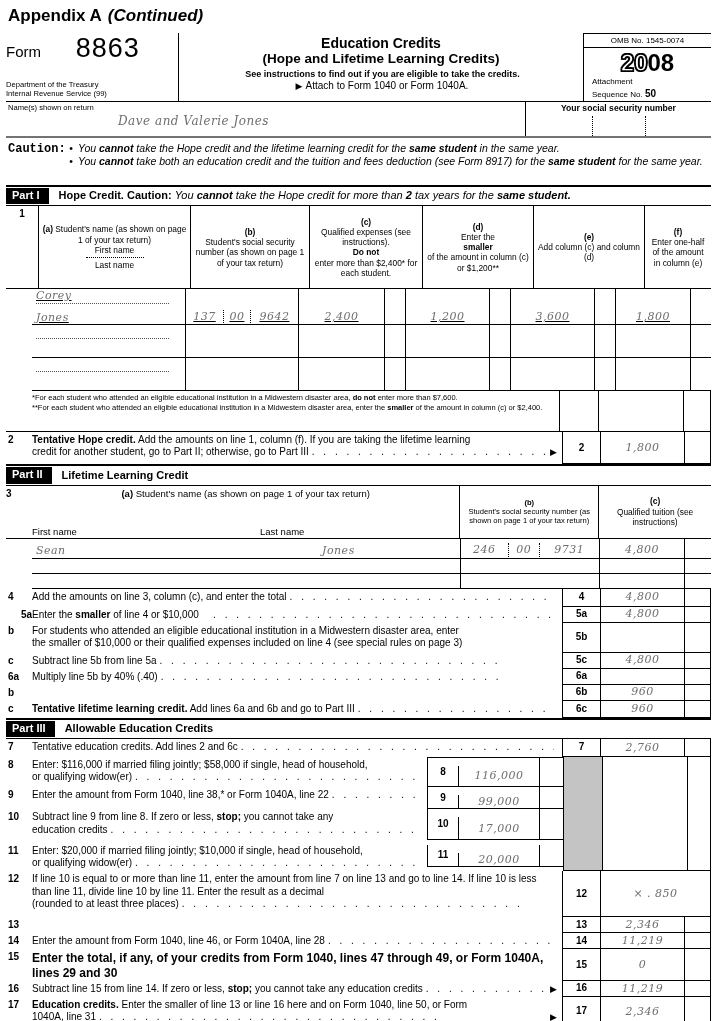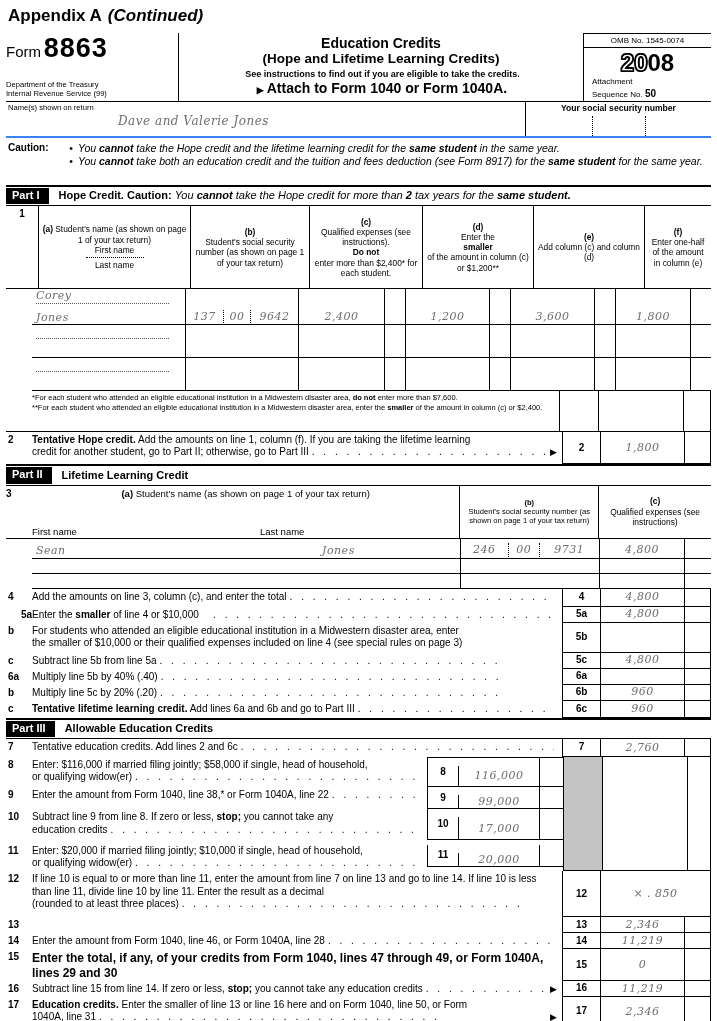--- a/index.html
+++ b/index.html
@@ -9,67 +9,67 @@
   .b{font-weight:bold;} .i{font-style:italic;}
   .hw{font-family:"DejaVu Serif",serif;font-style:italic;color:var(--hw,#6e6e6e);font-size:11px;letter-spacing:.5px;}
   
   .appendix{font-size:17px;padding:2px 0 6px 2px;}
   .appendix .t1x{font-weight:bold;}
   .appendix .t2x{font-style:italic;font-weight:bold;padding-left:6px;}
   
   .fhead{display:flex;border-bottom:1.5px solid #000;}
   .fh-left{width:168px;border-right:1.5px solid #000;padding:2px 4px 2px 0;display:flex;flex-direction:column;justify-content:space-between;}
   .formword{font-size:15px;}
-  .formnum{font-size:27px;font-weight:bold;letter-spacing:1px;line-height:1;}
+  .formnum{font-size:27px;font-weight:normal;letter-spacing:1px;line-height:1;margin-left:32px;}
   .dept{font-size:7.6px;line-height:1.25;}
   .fh-center{flex:1;text-align:center;padding:2px 4px;}
   .ftitle{font-size:14px;font-weight:bold;line-height:1.15;}
   .fsub{font-size:13.5px;font-weight:bold;line-height:1.15;}
   .finstr{font-size:9px;font-weight:bold;margin-top:3px;}
-  .finstr2{font-size:14px;font-weight:bold;}
+  .finstr2{font-size:10px;font-weight:normal;}
   .arrowglyph{font-size:8px;padding-right:3px;}
   .fh-right{width:127px;border-left:1.5px solid #000;border-top:1.5px solid #000;display:flex;flex-direction:column;}
   .omb{font-size:8px;text-align:center;padding:2px 0;border-bottom:1px solid #000;}
   .yearline{text-align:center;font-size:24px;font-weight:bold;line-height:1.15;padding-top:1px;}
   .yr-outline{color:#fff;-webkit-text-stroke:1.3px #000;text-shadow:-1px -1px 0 #000,1px -1px 0 #000,-1px 1px 0 #000,1px 1px 0 #000;}
   .attach{font-size:8px;padding-left:8px;line-height:1.3;}
   .seqnum{font-weight:bold;font-size:10px;}
   
-  .namerow{display:flex;border-bottom:2px solid #3b82f6;height:34px;}
+  .namerow{display:flex;border-bottom:2px solid #737373;height:34px;}
   .namebox{flex:1;padding:1px 2px;}
   .namelabel{font-size:7.6px;}
   .nameval{padding-left:110px;padding-top:2px;font-size:12px;}
   .ssnbox{width:185px;border-left:1.5px solid #000;display:flex;flex-direction:column;}
   .ssnlabel{font-size:8.6px;font-weight:bold;text-align:center;padding-top:1px;}
   .ssnsplit{flex:1;display:flex;margin-top:3px;}
   .ssnsplit>div{flex:1;}
   .ssnsplit .mid{border-left:1px dotted #000;border-right:1px dotted #000;flex:0 0 52px;}
   
   .caution{display:flex;padding:4px 0 3px 2px;min-height:40px;}
-  .cau-label{width:56px;font-weight:bold;font-size:10px;flex:none;}
+  .cau-label{width:56px;font-weight:bold;font-size:12px;flex:none;font-family:Liberation Mono, monospace;}
   .cau-body{flex:1;font-size:10.5px;}
   .cau-line{display:flex;}
   .bullet{width:14px;flex:none;text-align:center;}
   
   .partbar{display:flex;align-items:center;border-top:2px solid #000;border-bottom:1px solid #000;padding:1px 0;}
   .partlabel{background:#000;color:#fff;font-weight:bold;font-size:11px;padding:1px 9px 2px 6px;margin-right:10px;flex:none;}
   .parttitle{font-size:11px;}
   
   .t1{}
   .t1 .c0{width:26px;flex:none;font-weight:bold;font-size:10px;padding-top:2px;}
   .t1head{display:flex;font-size:8.4px;text-align:center;}
   .t1head>div{padding:2px 3px;}
   .t1head .ca{width:145px;} .t1head .cb{width:112px;} .t1head .cc{width:106px;}
   .t1head .cd{width:104px;} .t1head .ce{width:104px;} .t1head .cf{flex:1;}
   .t1head>div+div{border-left:1px solid #000;}
   .t1head>.c0{border-left:none!important;}
   .t1head .dotmini{border-bottom:1px dotted #000;width:58px;margin:2px auto;}
   .hcell{display:flex;flex-direction:column;justify-content:center;}
   .t1body .c0{border-bottom:none;}
-  .t1body{display:flex;}
+  .t1body{display:flex;text-decoration:underline;}
   .t1body>div{border-bottom:1px solid #000;}
   .t1body>.c0{border-bottom:none!important;}
   .ncell{width:145px;display:flex;flex-direction:column;justify-content:space-between;padding:0 4px;}
   .ncell .fnl{border-bottom:1.2px dotted #555;width:92%;min-height:13px;}
   .ncell .lnl{min-height:13px;}
   .scell{width:112px;border-left:1px solid #000;display:flex;align-items:flex-end;padding-bottom:1px;text-align:center;}
   .scell .s1{flex:1.1;} .scell .s2{flex:0 0 26px;border-left:1px dotted #000;border-right:1px dotted #000;} .scell .s3{flex:1.4;}
   .amt{display:flex;border-left:1px solid #000;}
   .amt .main{flex:1;display:flex;align-items:flex-end;justify-content:center;padding-bottom:1px;}
   .amt .cents{width:20px;border-left:1px solid #000;}
@@ -377,21 +377,21 @@
           <div class="fnlab">First name</div>
           <div class="lnlab">Last name</div>
         </div>
       </div>
       <div class="bcol">
           <span class="b">(b)</span>
           <span> Student's social security number (as shown on page 1 of your tax return)</span>
         </div>
       <div class="ccol">
           <span class="b">(c)</span>
-          <span> Qualified expenses (see instructions)</span>
+          <span> Qualified tuition (see instructions)</span>
         </div>
     </div>
 
     <div class="t2row" style="height:20px;">
       <div class="c0"></div>
       <div class="fcell hw">Sean</div>
       <div class="lcell hw">Jones</div>
       <div class="sscell">
         <div class="s1 hw">246</div>
         <div class="s2 hw">00</div>
@@ -509,26 +509,20 @@
         </div>
       <div class="rail">
           <div class="rnum">6a</div>
           <div class="ramt hw"></div>
           <div class="rcents"></div>
         </div>
     </div>
     <div class="lrow" style="min-height:16px;">
       <div class="ltext">
           <span class="lno">b</span>
-        <div class="lbody">
-            <div class="tailline">
-              <span><span>Multiply line 5c by 20% (.20)</span></span>
-              <span class="leader"></span>
-            </div>
-          </div>
         </div>
       <div class="rail">
           <div class="rnum">6b</div>
           <div class="ramt hw">960</div>
           <div class="rcents"></div>
         </div>
     </div>
     <div class="lrow" style="min-height:17px;">
       <div class="ltext">
           <span class="lno">c</span>

